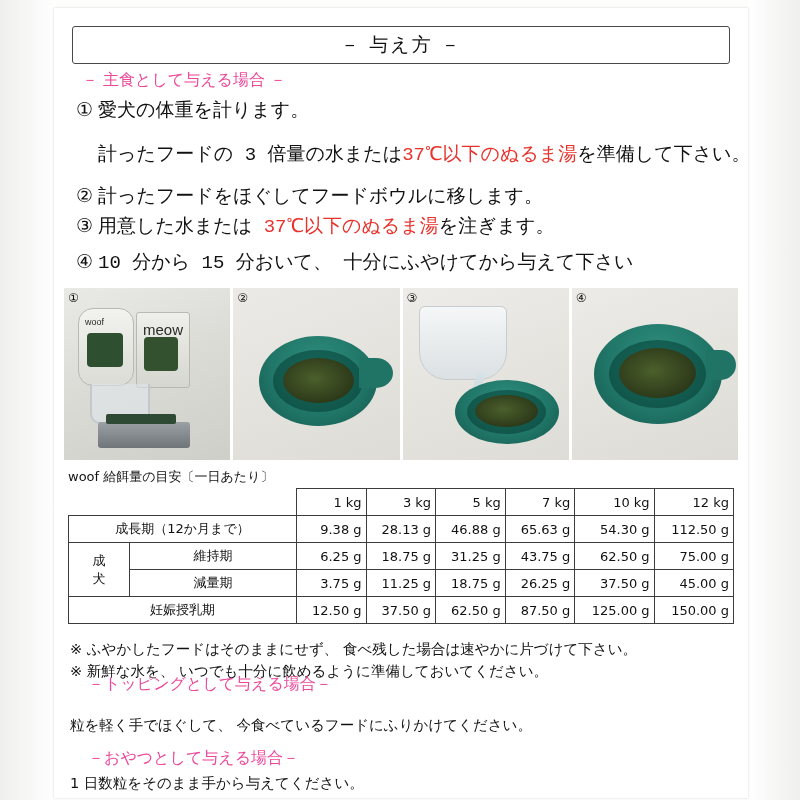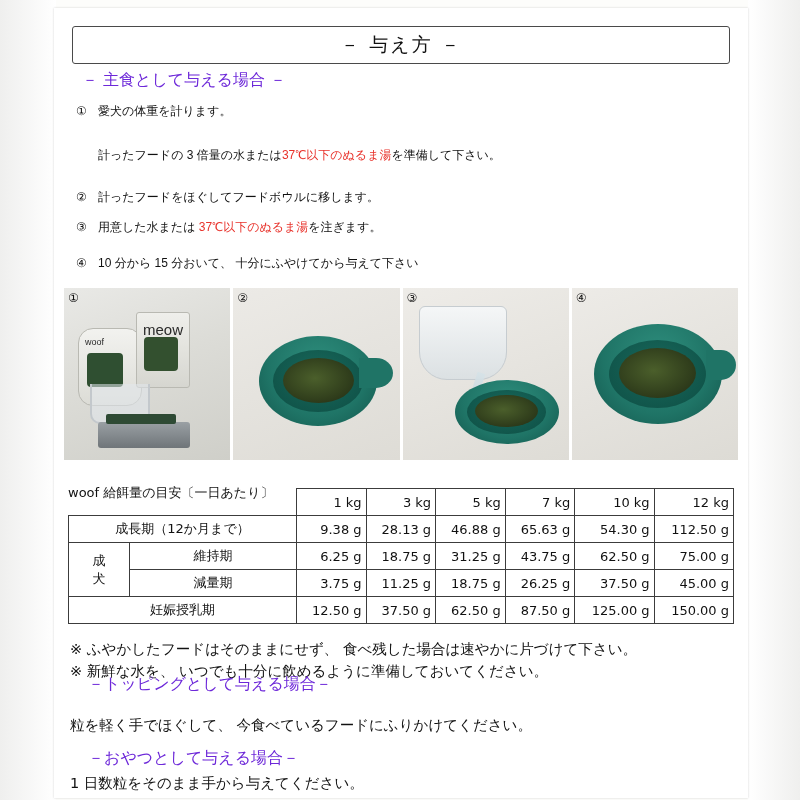--- a/index.html
+++ b/index.html
@@ -66,26 +66,26 @@
     font-family: "DejaVu Sans", sans-serif;
     font-size: 19px;
     letter-spacing: 2px;
     color: #111;
   }
 
   .section-head {
     position: absolute;
     font-family: "DejaVu Sans", sans-serif;
     font-size: 16px;
-    color: #6d28d9;
+    color: #ec4899;
   }
   .step {
     position: absolute;
-    font-family: Liberation Sans, sans-serif;
-    font-size: 12px;
+    font-family: Liberation Mono, monospace;
+    font-size: 19px;
     color: #111;
     line-height: 22px;
     white-space: nowrap;
   }
   .num {
     display: inline-block;
     width: 22px;
   }
   .indent {
     display: inline-block;
@@ -117,23 +117,23 @@
     left: 4px;
     top: 3px;
     font-size: 12px;
     color: #111;
     z-index: 5;
     font-family: "DejaVu Sans", sans-serif;
   }
   
   .p1 { background: linear-gradient(160deg,#e9e9e6 0%, #dcdcd7 45%, #cfcfc9 100%); }
   .p1 .pack-a {
-    position: absolute; left: 14px; top: 40px; width: 54px; height: 76px;
+    position: absolute; left: 14px; top: 20px; width: 54px; height: 76px;
     background: linear-gradient(180deg,#f2f2ef,#dcdcd6);
-    border: 1px solid #b9b9b2; border-radius: 15px; padding-left: 8px;
+    border: 1px solid #b9b9b2; border-radius: 15px;
   }
   .p1 .pack-a .lbl { position:absolute; left:6px; top:8px; font-size:9px; color:#2a2a2a; }
   .p1 .pack-a .blob { position:absolute; left:8px; top:24px; width:36px; height:34px;
     background:#2f4f31; border-radius:4px; }
   .p1 .pack-b {
     position: absolute; left: 72px; top: 24px; width: 52px; height: 74px;
     background: linear-gradient(180deg,#efefeb,#d6d6d0);
     border: 1px solid #b9b9b2; border-radius: 3px;
   }
   .p1 .pack-b .lbl { position:absolute; left:6px; top:8px; font-size:15px; color:#2a2a2a; }
@@ -197,21 +197,20 @@
   }
 
   
   .table-title {
     position: absolute;
     left: 14px;
     top: 460px;
     font-family: "DejaVu Sans", sans-serif;
     font-size: 13px;
     color: #111;
-    margin-top: 16px;
   }
   table.feed {
     position: absolute;
     left: 14px;
     top: 480px;
     width: 666px;
     border-collapse: collapse;
     font-family: "DejaVu Sans", sans-serif;
     font-size: 13px;
     color: #111;

